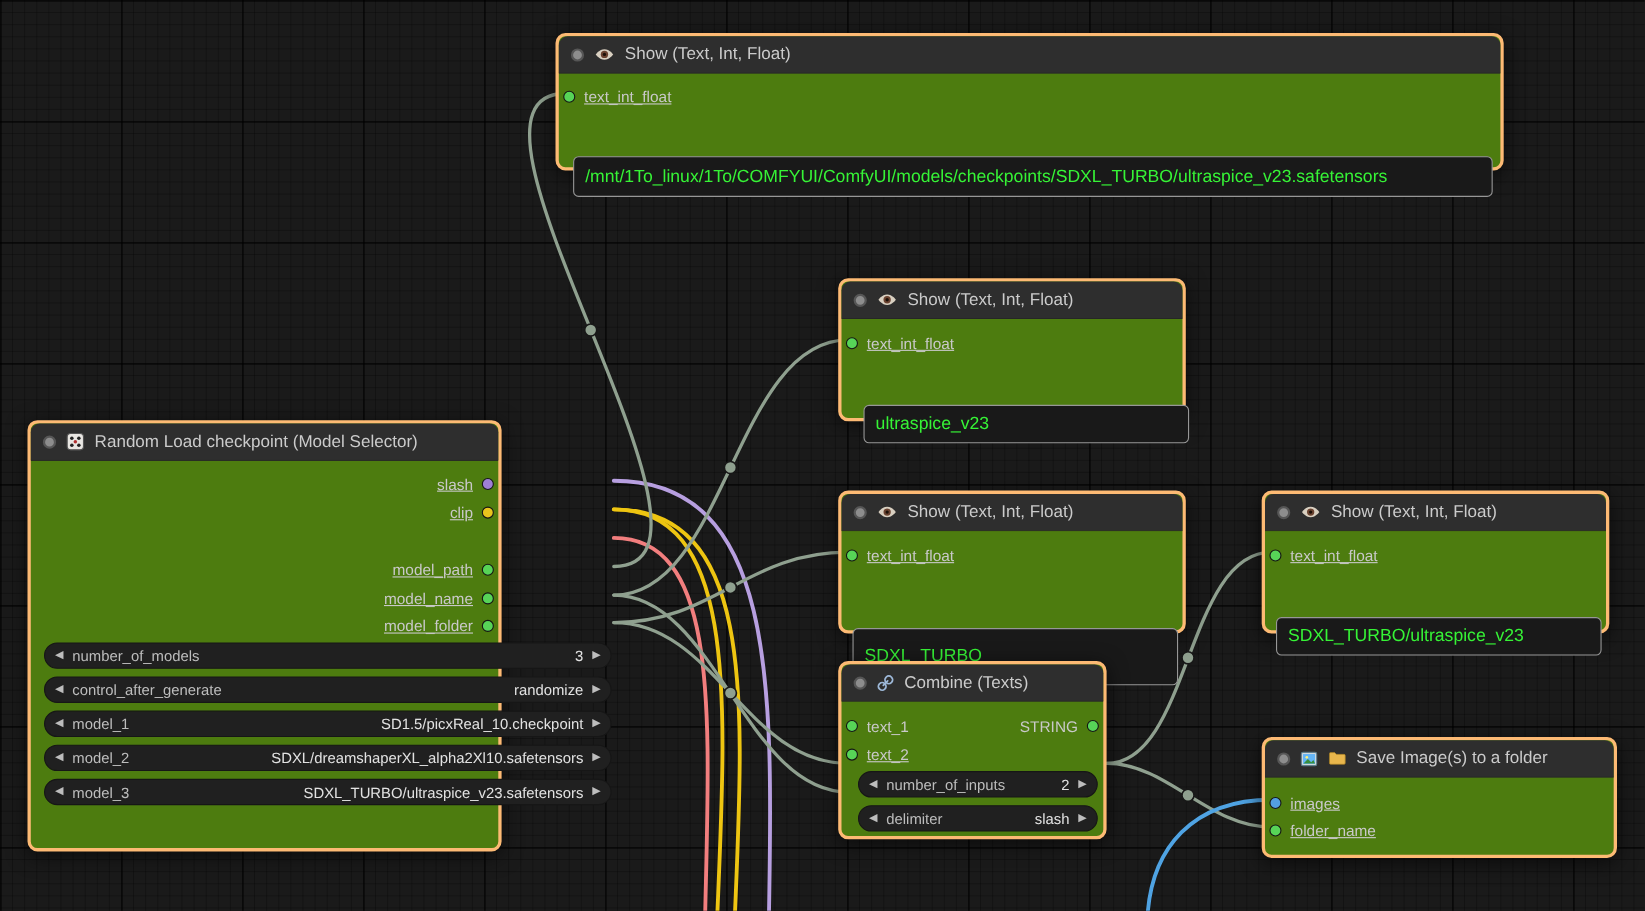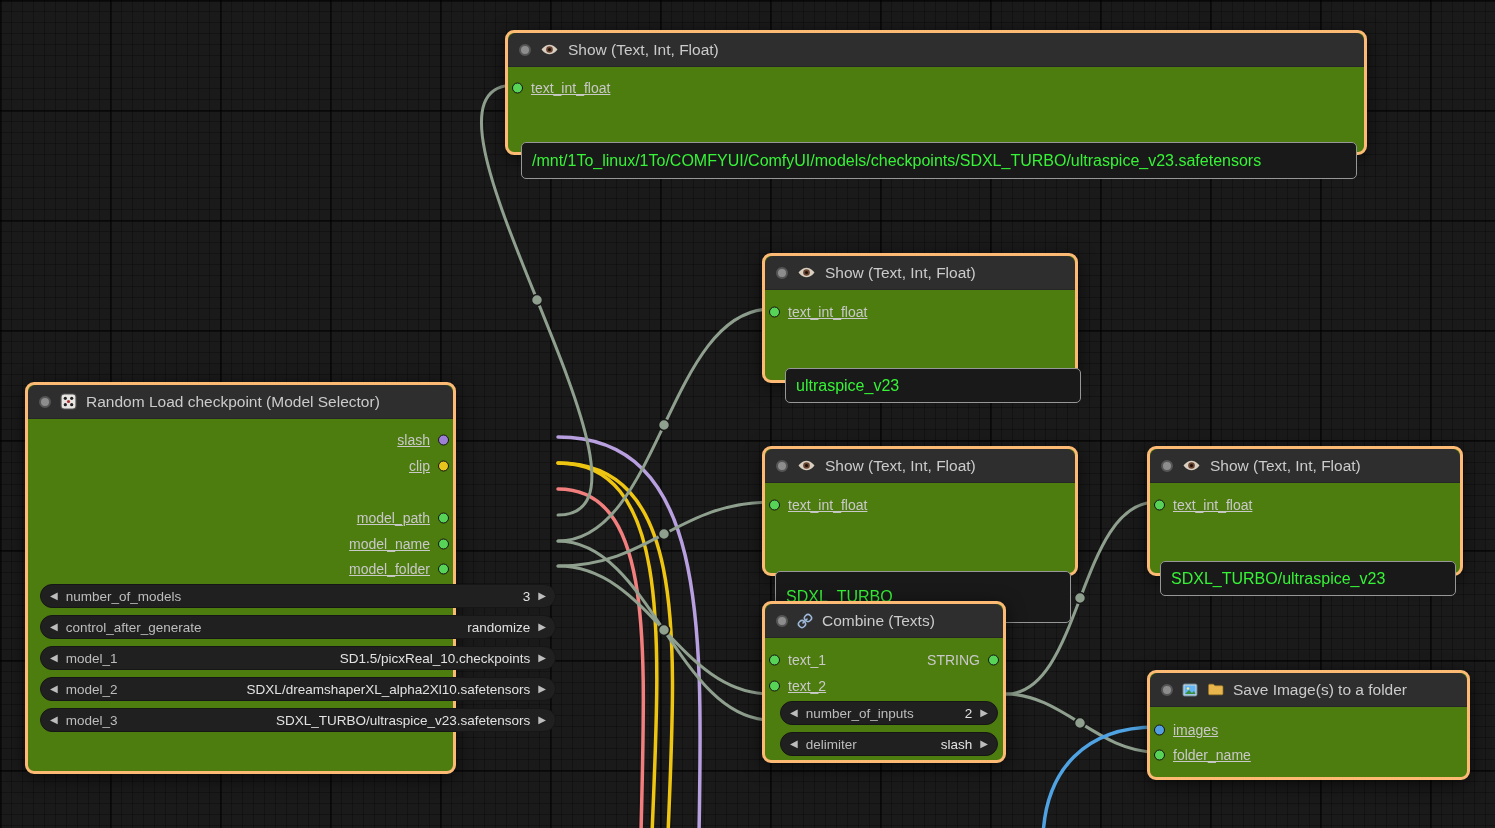--- a/index.html
+++ b/index.html
@@ -199,21 +199,21 @@
     <span class="arrow">◀</span>
     <span class="w-name">control_after_generate</span>
     <span class="spacer"></span>
     <span class="w-value">randomize</span>
     <span class="arrow">▶</span>
   </div>
   <div class="widget" style="left:12px;top:261px;width:516px">
     <span class="arrow">◀</span>
     <span class="w-name">model_1</span>
     <span class="spacer"></span>
-    <span class="w-value">SD1.5/picxReal_10.checkpoints</span>
+    <span class="w-value">SD1.5/picxReal_10.checkpoint</span>
     <span class="arrow">▶</span>
   </div>
   <div class="widget" style="left:12px;top:292px;width:516px">
     <span class="arrow">◀</span>
     <span class="w-name">model_2</span>
     <span class="spacer"></span>
     <span class="w-value">SDXL/dreamshaperXL_alpha2Xl10.safetensors</span>
     <span class="arrow">▶</span>
   </div>
   <div class="widget" style="left:12px;top:323px;width:516px">

